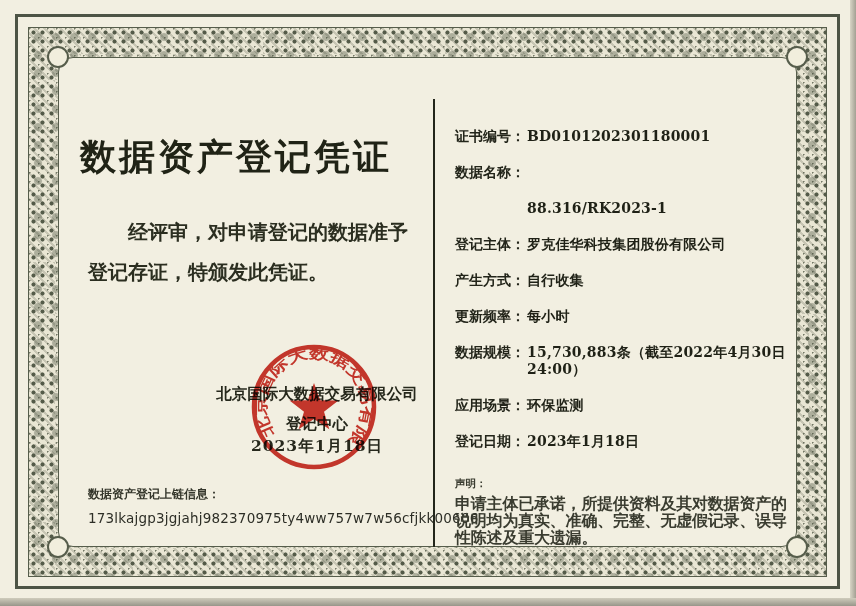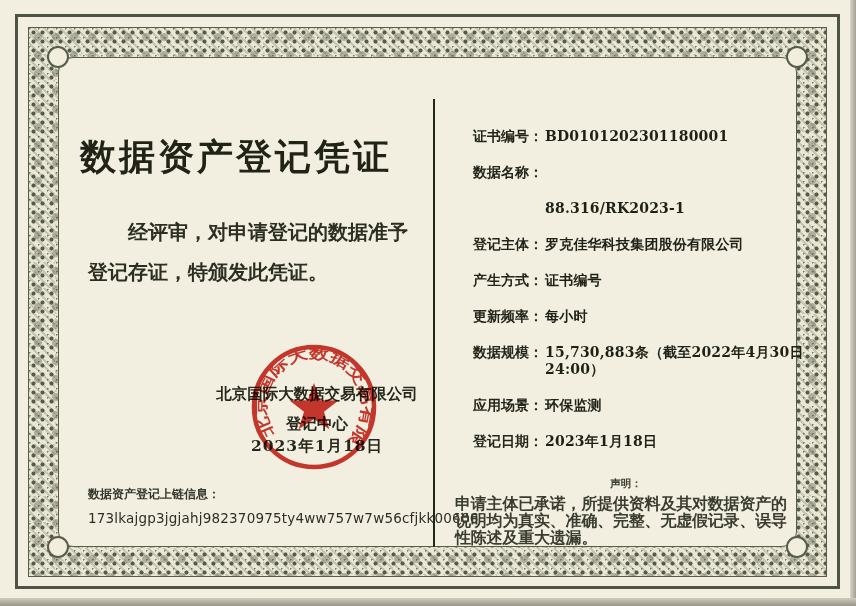--- a/index.html
+++ b/index.html
@@ -43,27 +43,27 @@
   .issuer .l2{font-size:15.5px;line-height:16px;margin-top:14px;}
   .issuer .l3{font-size:15.5px;line-height:16px;margin-top:6px;letter-spacing:1px;}
   .seal{position:absolute;left:249px;top:342px;width:130px;height:130px;
     mix-blend-mode:multiply;opacity:.92;}
   .chain{position:absolute;left:88px;top:486px;color:#34362b;
     font-family:"DejaVu Sans","Liberation Sans",sans-serif;}
   .chain .lbl{font-size:12px;font-weight:700;}
   .chain .hash{font-size:13.5px;margin-top:7px;letter-spacing:.2px;color:#2d2e26;}
   .divider{position:absolute;left:433px;top:99px;width:2px;height:448px;background:#23261b;}
   
-  .rightcol{position:absolute;left:473px;top:128px;width:345px;}
+  .rightcol{position:absolute;left:455px;top:128px;width:345px;}
   .row{display:flex;margin-bottom:19px;line-height:17px;}
   .row .lbl{min-width:72px;font-size:14px;font-weight:700;color:#23251a;flex:none;}
   .row .val{font-size:14px;font-weight:700;color:#1f2116;letter-spacing:.2px;}
   .row.cont{padding-left:72px;}
   .decl{position:absolute;left:455px;top:477px;width:342px;color:#3a3c30;}
-  .decl .lbl{font-size:10.5px;font-weight:700;text-align:center;}
+  .decl .lbl{font-size:10.5px;font-weight:700;}
   .decl .txt{font-size:16px;font-weight:600;line-height:17px;margin-top:4px;letter-spacing:-.2px;}
 </style>
 </head>
 <body>
 
 <div>
 
   <div class="outer-line"></div>
   <div class="band">
     <div class="inner-body">
@@ -111,21 +111,21 @@
       </div>
       <div class="row cont">
         <span class="val">88.316/RK2023-1</span>
       </div>
       <div class="row">
         <span class="lbl">登记主体：</span>
         <span class="val">罗克佳华科技集团股份有限公司</span>
       </div>
       <div class="row">
         <span class="lbl">产生方式：</span>
-        <span class="val">证书编号</span>
+        <span class="val">自行收集</span>
       </div>
       <div class="row">
         <span class="lbl">更新频率：</span>
         <span class="val">每小时</span>
       </div>
       <div class="row">
         <span class="lbl">数据规模：</span>
         <span class="val">15,730,883条（截至2022年4月30日24:00）</span>
       </div>
       <div class="row">

